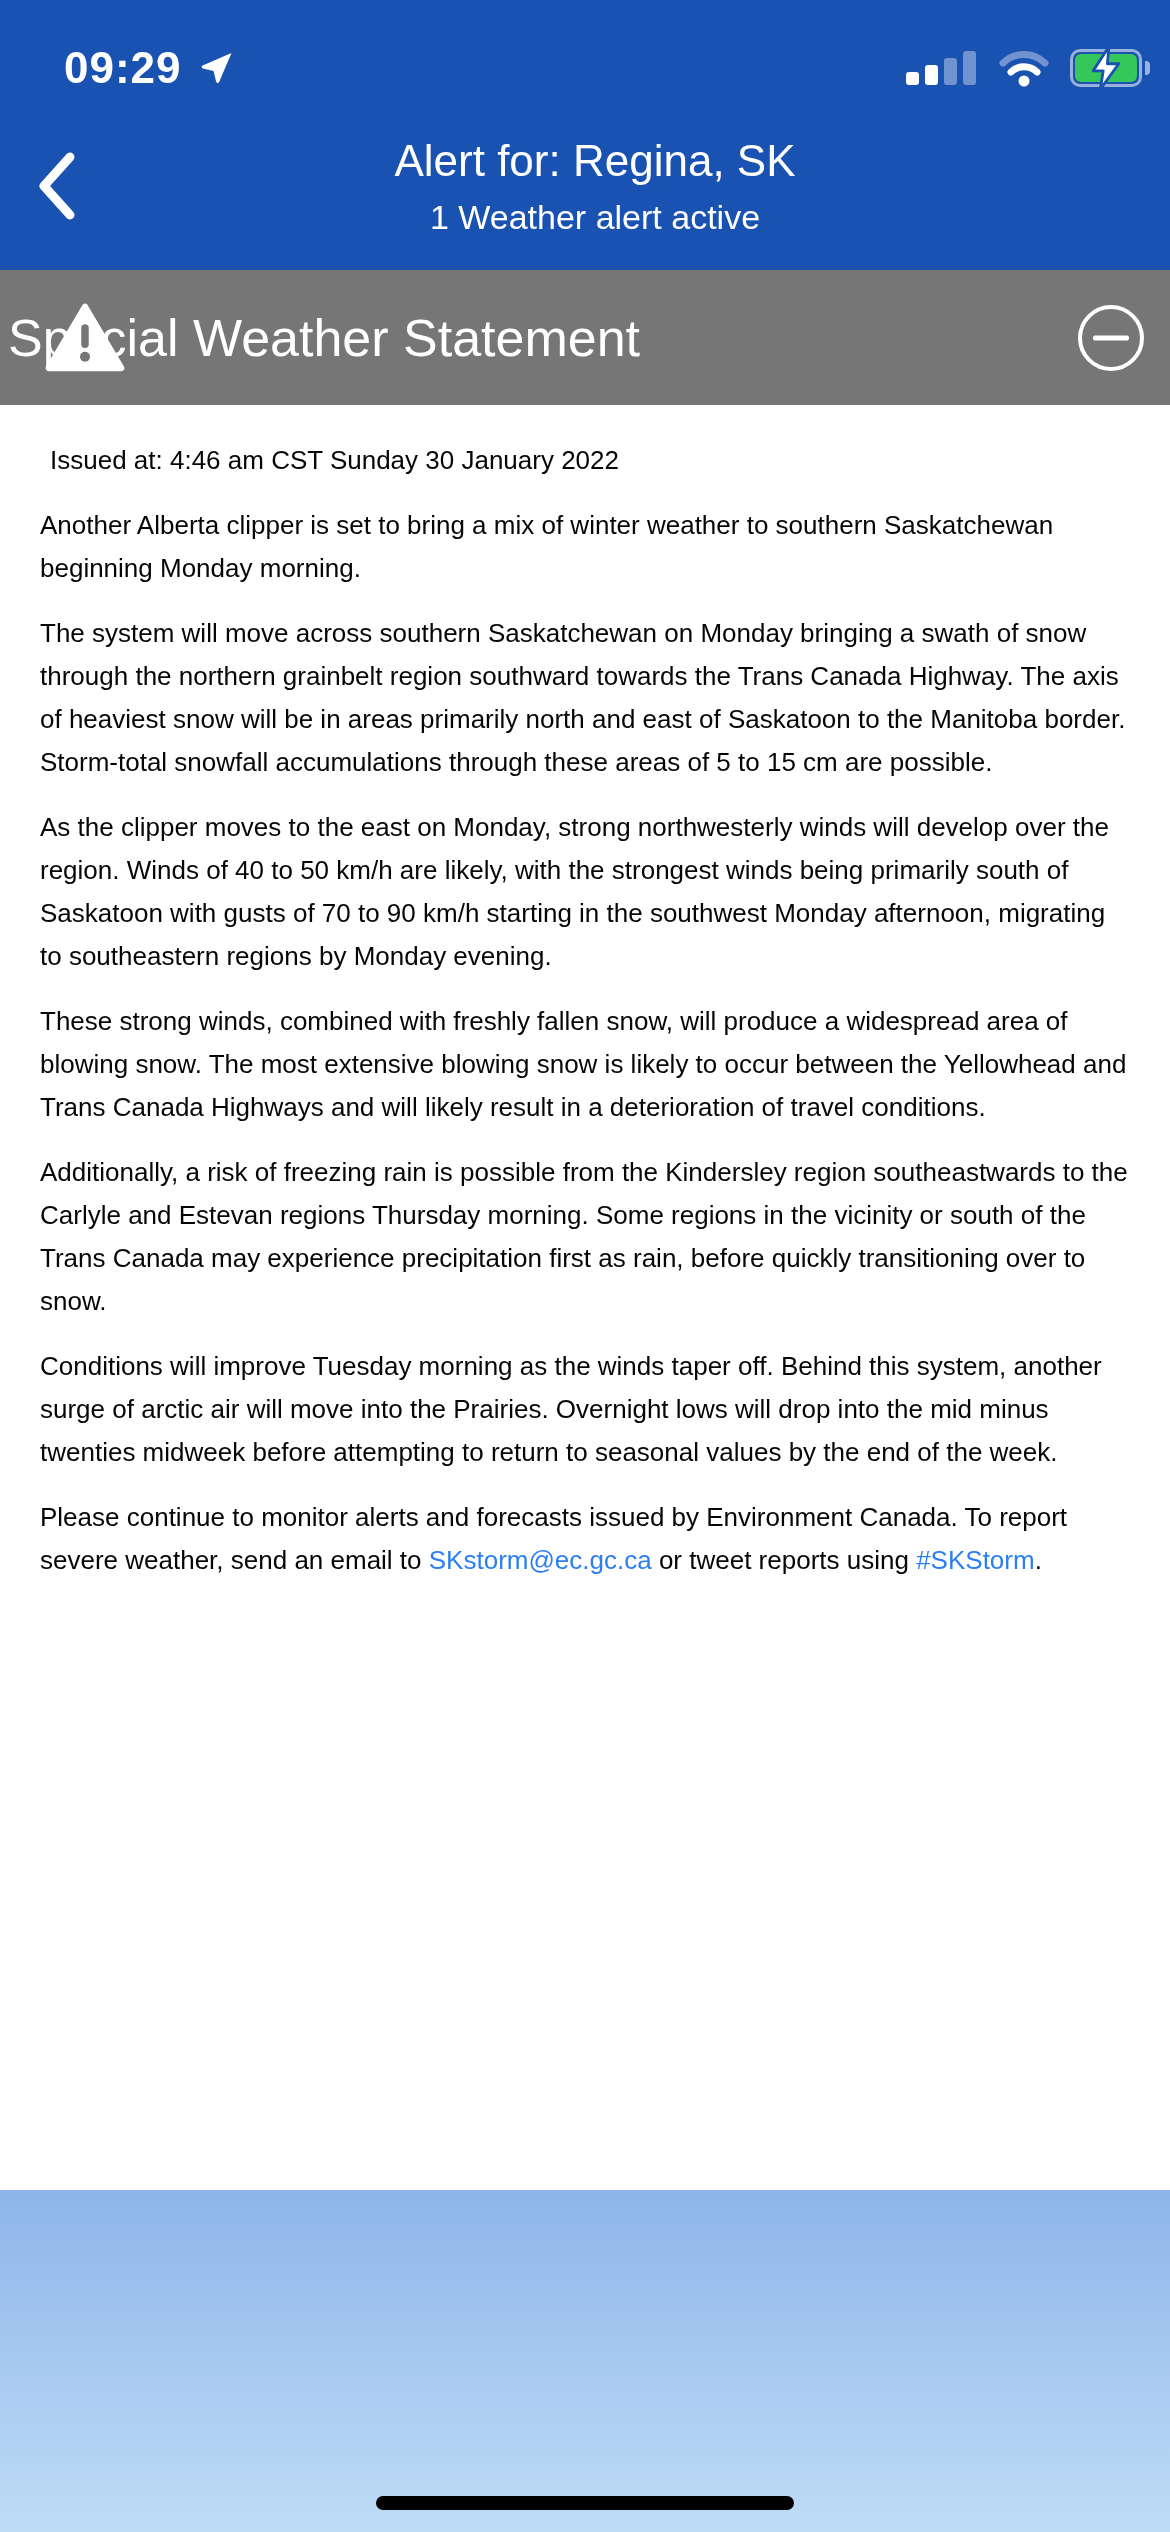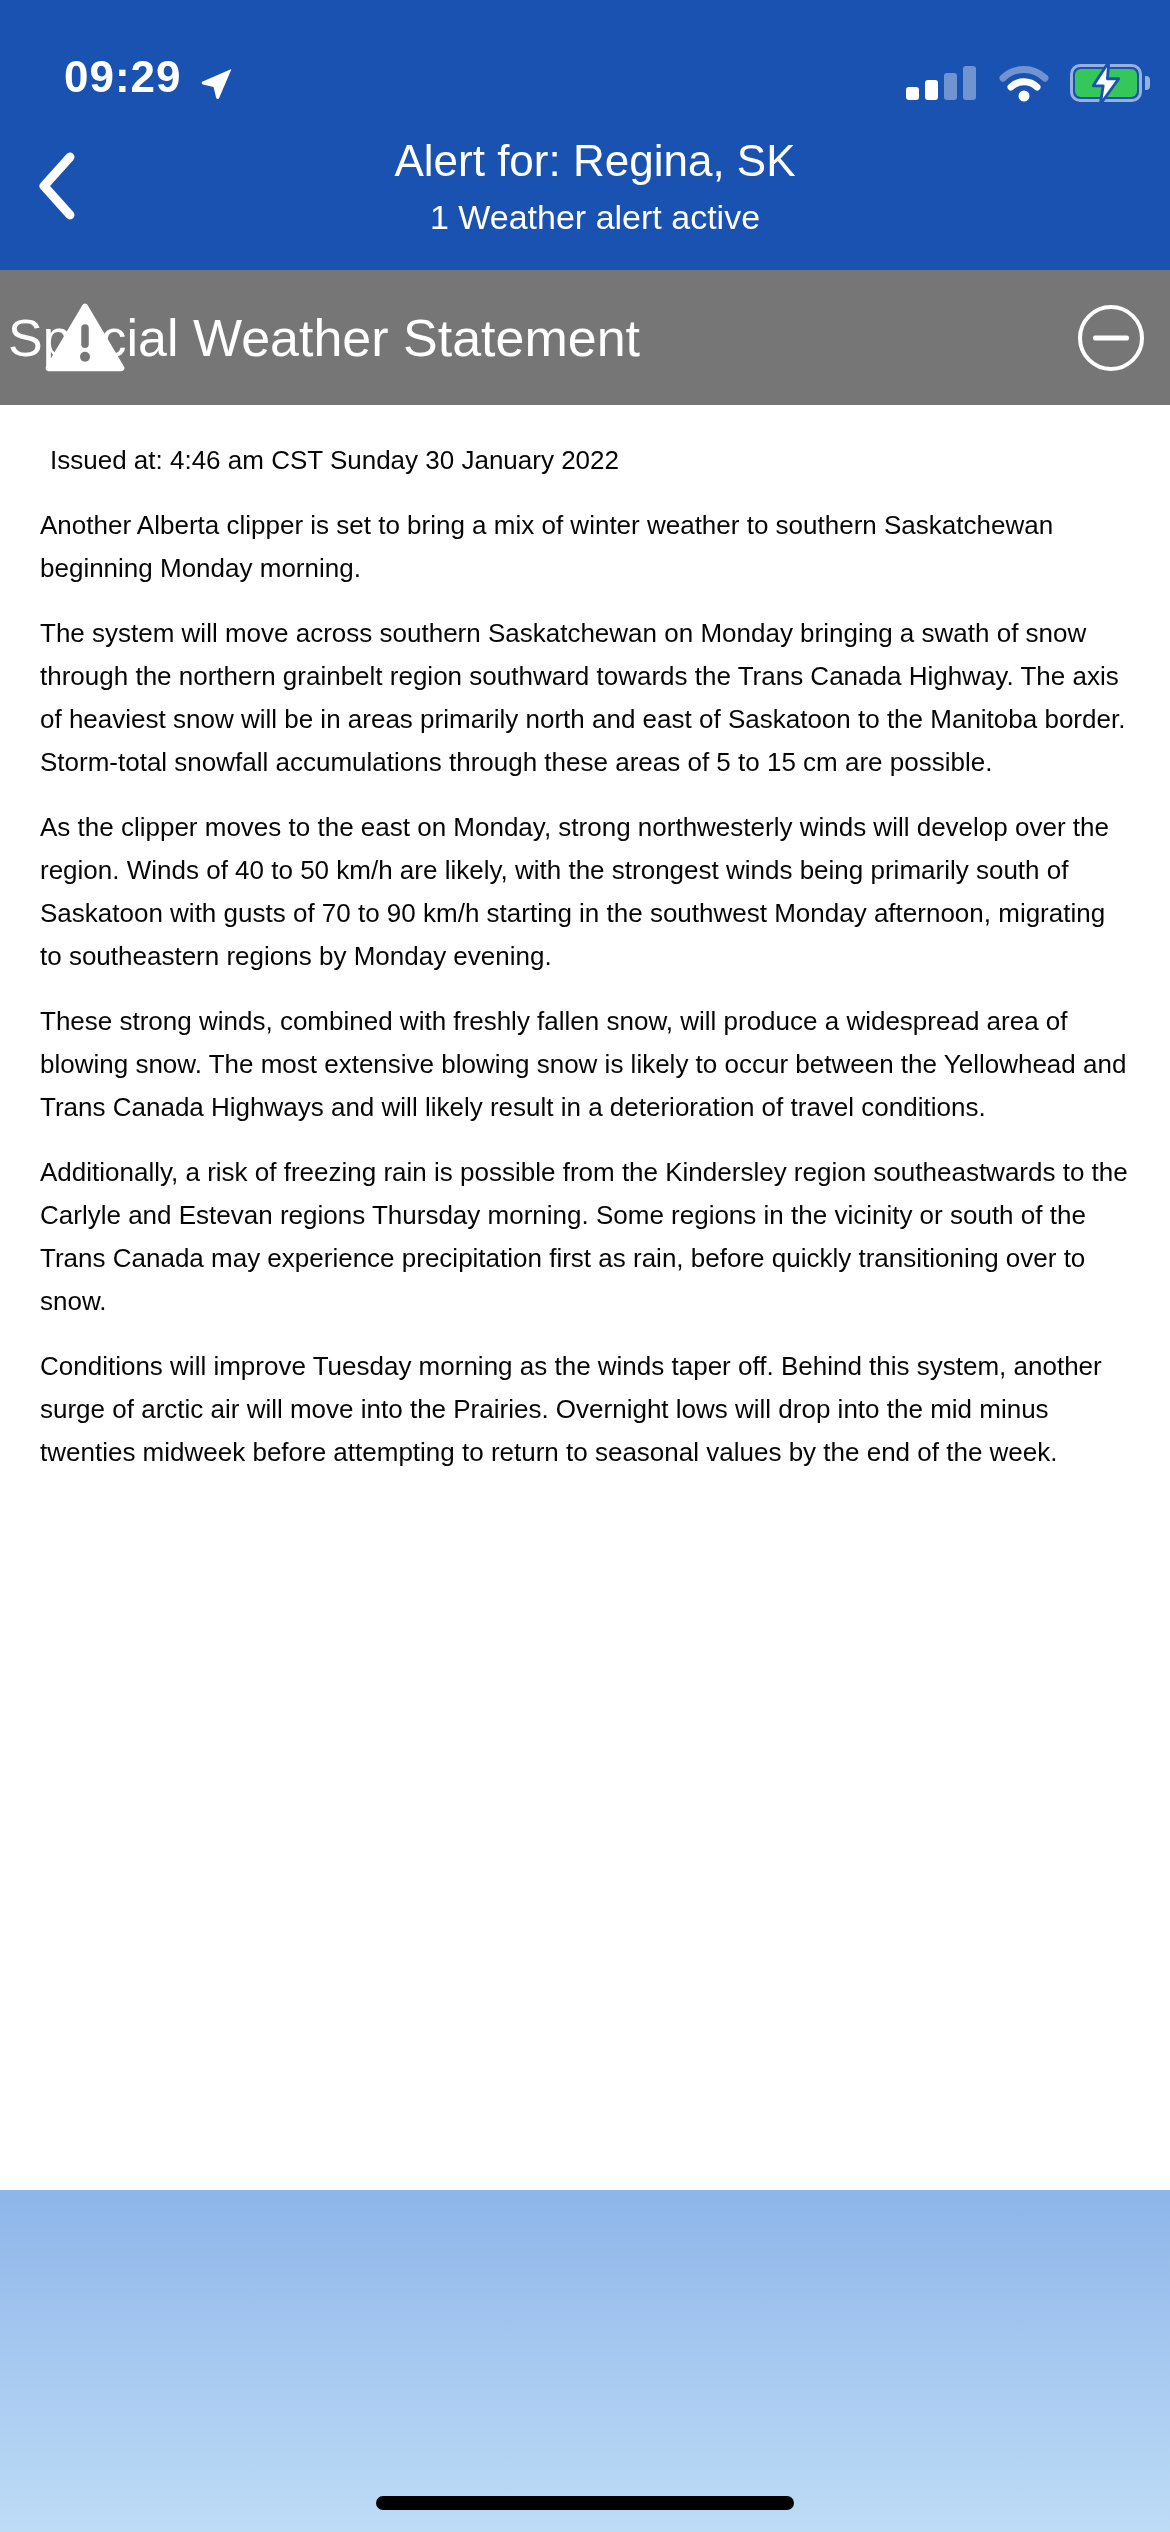--- a/index.html
+++ b/index.html
@@ -12,21 +12,21 @@
   }
 
   
   .header {
     background:#1a52b2;
     height:270px;
     color:#fff;
     flex:0 0 auto;
   }
   .status-row {
-    display:flex; align-items:flex-end;
+    display:flex; align-items:center;
     padding:34px 28px 0 64px;
     height:102px;
   }
   .time {
     font-size:44px; font-weight:bold; letter-spacing:1px;
   }
   .nav-arrow { width:36px; height:36px; margin-left:16px; display:block; }
   .status-icons { margin-left:auto; display:flex; align-items:center; gap:20px; }
   .cell-svg { width:72px; height:36px; display:block; }
   .wifi-svg { width:52px; height:38px; display:block; }
@@ -186,18 +186,19 @@
 <div class="content">
   <div class="issued-line">Issued at: 4:46 am CST Sunday 30 January 2022</div>
 
   <p class="para">Another Alberta clipper is set to bring a mix of winter weather to southern Saskatchewan beginning Monday morning.</p>
   <p class="para">The system will move across southern Saskatchewan on Monday bringing a swath of snow through the northern grainbelt region southward towards the Trans Canada Highway. The axis of heaviest snow will be in areas primarily north and east of Saskatoon to the Manitoba border. Storm-total snowfall accumulations through these areas of 5 to 15 cm are possible.</p>
   <p class="para">As the clipper moves to the east on Monday, strong northwesterly winds will develop over the region. Winds of 40 to 50 km/h are likely, with the strongest winds being primarily south of Saskatoon with gusts of 70 to 90 km/h starting in the southwest Monday afternoon, migrating to southeastern regions by Monday evening.</p>
   <p class="para">These strong winds, combined with freshly fallen snow, will produce a widespread area of blowing snow. The most extensive blowing snow is likely to occur between the Yellowhead and Trans Canada Highways and will likely result in a deterioration of travel conditions.</p>
   <p class="para">Additionally, a risk of freezing rain is possible from the Kindersley region southeastwards to the Carlyle and Estevan regions Thursday morning. Some regions in the vicinity or south of the Trans Canada may experience precipitation first as rain, before quickly transitioning over to snow.</p>
   <p class="para">Conditions will improve Tuesday morning as the winds taper off. Behind this system, another surge of arctic air will move into the Prairies. Overnight lows will drop into the mid minus twenties midweek before attempting to return to seasonal values by the end of the week.</p>
 
+  <p class="para"><span>Please continue to monitor alerts and forecasts issued by Environment Canada. To report severe weather, send an email to </span><a class="link">SKstorm@ec.gc.ca</a><span> or tweet reports using </span><a class="link">#SKStorm</a><span>.</span></p>
 
 </div>
 
 <div class="footer">
   <div class="home-indicator"></div>
 </div>
 
 </body></html>

